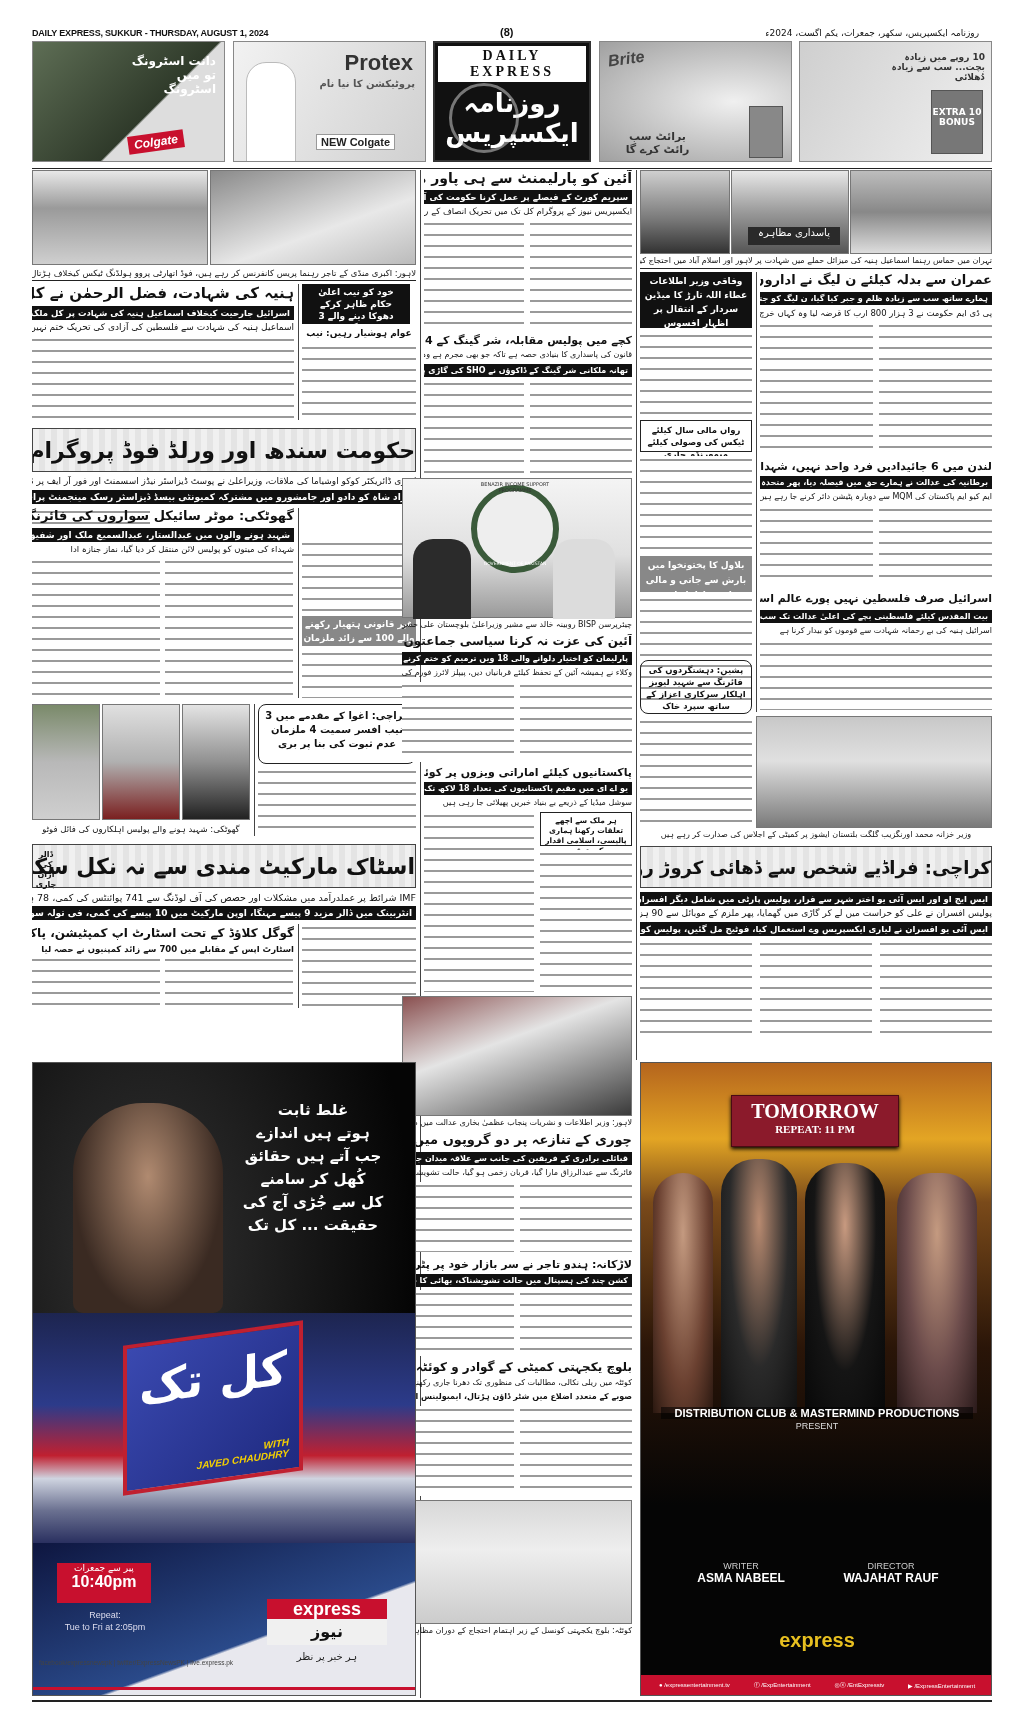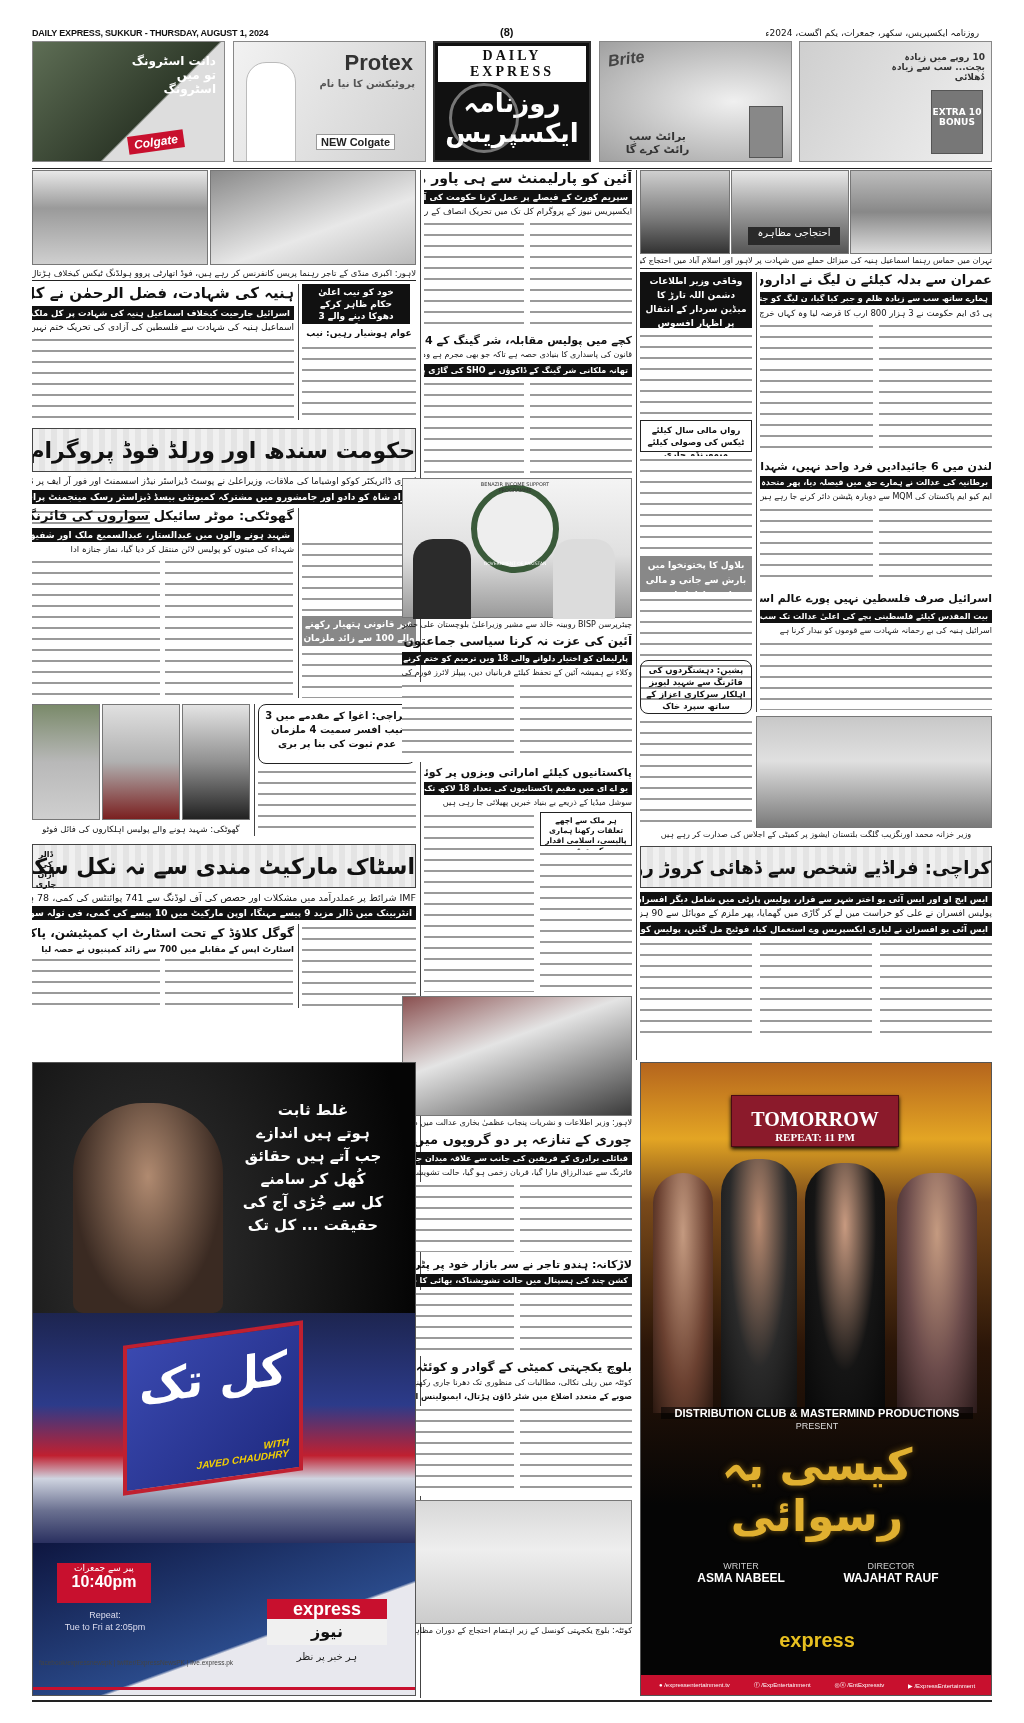--- a/index.html
+++ b/index.html
@@ -160,27 +160,27 @@
 <div class="abs hl" style="left:402px;top:1378px;width:230px;font-size:8px;font-weight:normal;">کوئٹہ میں ریلی نکالی، مطالبات کی منظوری تک دھرنا جاری رکھنے کا اعلان</div>
 <div class="abs hl" style="left:402px;top:1392px;width:230px;font-size:8px;">صوبے کے متعدد اضلاع میں شٹر ڈاؤن ہڑتال، ایمبولینس افراد نے شرکت کی</div>
 <div class="abs body-text lines" style="left:402px;top:1406px;width:112px;height:90px;"></div>
 <div class="abs body-text lines" style="left:520px;top:1406px;width:112px;height:90px;"></div>
 <div class="abs photo" style="left:402px;top:1500px;width:230px;height:124px;background:linear-gradient(#d8d8d8,#eeeeee 40%,#cccccc);"></div>
 <div class="abs cap" style="left:402px;top:1626px;width:230px;font-size:8px;">کوئٹہ: بلوچ یکجہتی کونسل کے زیر اہتمام احتجاج کے دوران مظاہرین نے شاہراہ بند کر رکھی ہے</div>
 
 <div class="abs vrule" style="left:636px;top:170px;height:890px;"></div>
 <div class="abs photo" style="left:640px;top:170px;width:90px;height:84px;background:linear-gradient(#cfcfcf,#777 60%,#333);"></div>
 <div class="abs photo" style="left:731px;top:170px;width:118px;height:84px;background:linear-gradient(#e8e8e8,#9a9a9a 50%,#555);">
-  <div class="abs" style="left:16px;top:56px;width:92px;height:18px;background:#2a2a2a;color:#fff;font-size:10px;text-align:center;direction:rtl;">احتجاجی مظاہرہ</div>
+  <div class="abs" style="left:16px;top:56px;width:92px;height:18px;background:#2a2a2a;color:#fff;font-size:10px;text-align:center;direction:rtl;">پاسداری مظاہرہ</div>
 </div>
 <div class="abs photo" style="left:850px;top:170px;width:142px;height:84px;background:linear-gradient(#bdbdbd,#888 50%,#ddd);"></div>
 <div class="abs cap" style="left:640px;top:256px;width:352px;font-size:8px;">تہران میں حماس رہنما اسماعیل ہنیہ کی میزائل حملے میں شہادت پر لاہور اور اسلام آباد میں احتجاج کیا جا رہا ہے</div>
 <div class="abs rule" style="left:640px;top:268px;width:352px;height:1px;"></div>
 
-<div class="abs bar" style="left:640px;top:272px;width:112px;height:56px;white-space:normal;text-align:center;font-size:9px;line-height:14px;">وفاقی وزیر اطلاعات دشمن اللہ تارڑ کا میڈین سردار کے انتقال پر اظہار افسوس</div>
+<div class="abs bar" style="left:640px;top:272px;width:112px;height:56px;white-space:normal;text-align:center;font-size:9px;line-height:14px;">وفاقی وزیر اطلاعات عطاء اللہ تارڑ کا میڈین سردار کے انتقال پر اظہار افسوس</div>
 <div class="abs body-text lines" style="left:640px;top:332px;width:112px;height:84px;"></div>
 <div class="abs boxed" style="left:640px;top:420px;width:112px;height:32px;font-size:8.5px;line-height:12px;padding:3px;border-radius:0;">رواں مالی سال کیلئے ٹیکس کی وصولی کیلئے میمورنڈم جاری</div>
 <div class="abs body-text lines" style="left:640px;top:456px;width:112px;height:96px;"></div>
 <div class="abs grey" style="left:640px;top:556px;width:112px;height:36px;font-size:9px;line-height:15px;padding-top:2px;">بلاول کا پختونخوا میں بارش سے جانی و مالی نقصان پر اظہار افسوس</div>
 <div class="abs body-text lines" style="left:640px;top:596px;width:112px;height:112px;"></div>
 <div class="abs vrule" style="left:756px;top:272px;height:440px;"></div>
 
 <div class="abs hl" style="left:760px;top:272px;width:232px;font-size:13px;">عمران سے بدلہ کیلئے ن لیگ نے اداروں کو استعمال کیا، زرتاج</div>
 <div class="abs bar" style="left:760px;top:292px;width:232px;font-size:8px;">ہمارے ساتھ سب سے زیادہ ظلم و جبر کیا گیا، ن لیگ کو جتوایا، اداروں کے پیچھے چھپ رہی</div>
 <div class="abs hl" style="left:760px;top:308px;width:232px;font-size:8.5px;font-weight:normal;">پی ڈی ایم حکومت نے 3 ہزار 800 ارب کا قرضہ لیا وہ کہاں خرچ ہوا؟ میڈیا سے گفتگو</div>
@@ -240,30 +240,29 @@
   </div>
   <div class="abs" style="left:234px;top:536px;width:120px;height:20px;background:#c8102e;color:#fff;font:bold 18px 'Liberation Sans',sans-serif;text-align:center;line-height:20px;">express</div>
   <div class="abs" style="left:234px;top:556px;width:120px;height:26px;background:#f0f0f0;color:#111;font-weight:bold;font-size:16px;text-align:center;direction:rtl;line-height:26px;">نیوز</div>
   <div class="abs" style="left:244px;top:588px;width:100px;color:#222;font-size:10px;text-align:center;direction:rtl;">ہر خبر پر نظر</div>
   <div class="abs" style="left:6px;top:596px;width:230px;color:#444;font:6.5px 'Liberation Sans',sans-serif;white-space:nowrap;">facebook/expressnewspk  |  twitter/ExpressNewsPK  |  live.express.pk</div>
   <div class="abs" style="left:0;top:624px;width:384px;height:3px;background:#c8102e;"></div>
 </div>
 
 <div class="abs drama-ad" style="left:640px;top:1062px;width:352px;height:634px;border:1px solid #555;">
   <div class="abs" style="left:90px;top:32px;width:168px;height:52px;background:#8b1a2b;border:1px solid #4a0a14;box-shadow:0 2px 4px #000;text-align:center;">
-    <div style="color:#fff;font:bold 20px 'Liberation Serif',serif;margin-top:12px;">TOMORROW</div>
+    <div style="color:#fff;font:bold 20px 'Liberation Serif',serif;margin-top:4px;">TOMORROW</div>
     <div style="color:#fff;font:bold 11px 'Liberation Serif',serif;">REPEAT: 11 PM</div>
   </div>
   <div class="abs" style="left:12px;top:110px;width:60px;height:240px;background:radial-gradient(ellipse at 50% 25%,#c49a80,#6a4030 60%,#2a1810);border-radius:30px 30px 0 0;"></div>
   <div class="abs" style="left:80px;top:96px;width:76px;height:250px;background:radial-gradient(ellipse at 50% 25%,#b88a70,#2a2a2a 55%,#111);border-radius:34px 34px 0 0;"></div>
   <div class="abs" style="left:164px;top:100px;width:80px;height:250px;background:radial-gradient(ellipse at 50% 25%,#c89a80,#151515 55%,#080808);border-radius:36px 36px 0 0;"></div>
   <div class="abs" style="left:256px;top:110px;width:80px;height:240px;background:radial-gradient(ellipse at 50% 25%,#c49a80,#6a4a4a 55%,#2a1a1a);border-radius:34px 34px 0 0;"></div>
   <div class="abs" style="left:20px;top:344px;width:312px;color:#fff;font:bold 11px 'Liberation Sans',sans-serif;text-align:center;background:rgba(0,0,0,.55);">DISTRIBUTION CLUB &amp; MASTERMIND PRODUCTIONS</div>
   <div class="abs" style="left:20px;top:358px;width:312px;color:#ddd;font:9px 'Liberation Sans',sans-serif;text-align:center;">PRESENT</div>
-  <div class="abs" style="left:20px;top:376px;width:312px;color:#e0b030;font-weight:bold;font-size:44px;text-align:center;direction:rtl;text-shadow:0 0 6px #7a5a10;">کیسی یہ رسوائی</div>
   <div class="abs" style="left:40px;top:498px;width:120px;color:#ccc;text-align:center;font:9px 'Liberation Sans',sans-serif;">WRITER</div>
   <div class="abs" style="left:40px;top:508px;width:120px;color:#fff;text-align:center;font:bold 12px 'Liberation Sans',sans-serif;">ASMA NABEEL</div>
   <div class="abs" style="left:180px;top:498px;width:140px;color:#ccc;text-align:center;font:9px 'Liberation Sans',sans-serif;">DIRECTOR</div>
   <div class="abs" style="left:180px;top:508px;width:140px;color:#fff;text-align:center;font:bold 12px 'Liberation Sans',sans-serif;">WAJAHAT RAUF</div>
   <div class="abs" style="left:120px;top:566px;width:112px;color:#e8c020;text-align:center;font:bold 20px 'Liberation Sans',sans-serif;">express</div>
   <div class="abs" style="left:0;top:612px;width:352px;height:20px;background:#c8102e;color:#fff;font:6px 'Liberation Sans',sans-serif;display:flex;align-items:center;justify-content:space-around;padding:0 6px;">
     <span><span>●</span> <span>/expressentertainment.tv</span></span>
     <span><span>ⓕ</span> <span>/ExpEntertainment</span></span>
     <span><span>◎</span><span>ⓧ</span> <span>/EntExpresstv</span></span>
     <span><span>▶</span> <span>/ExpressEntertainment</span></span>

